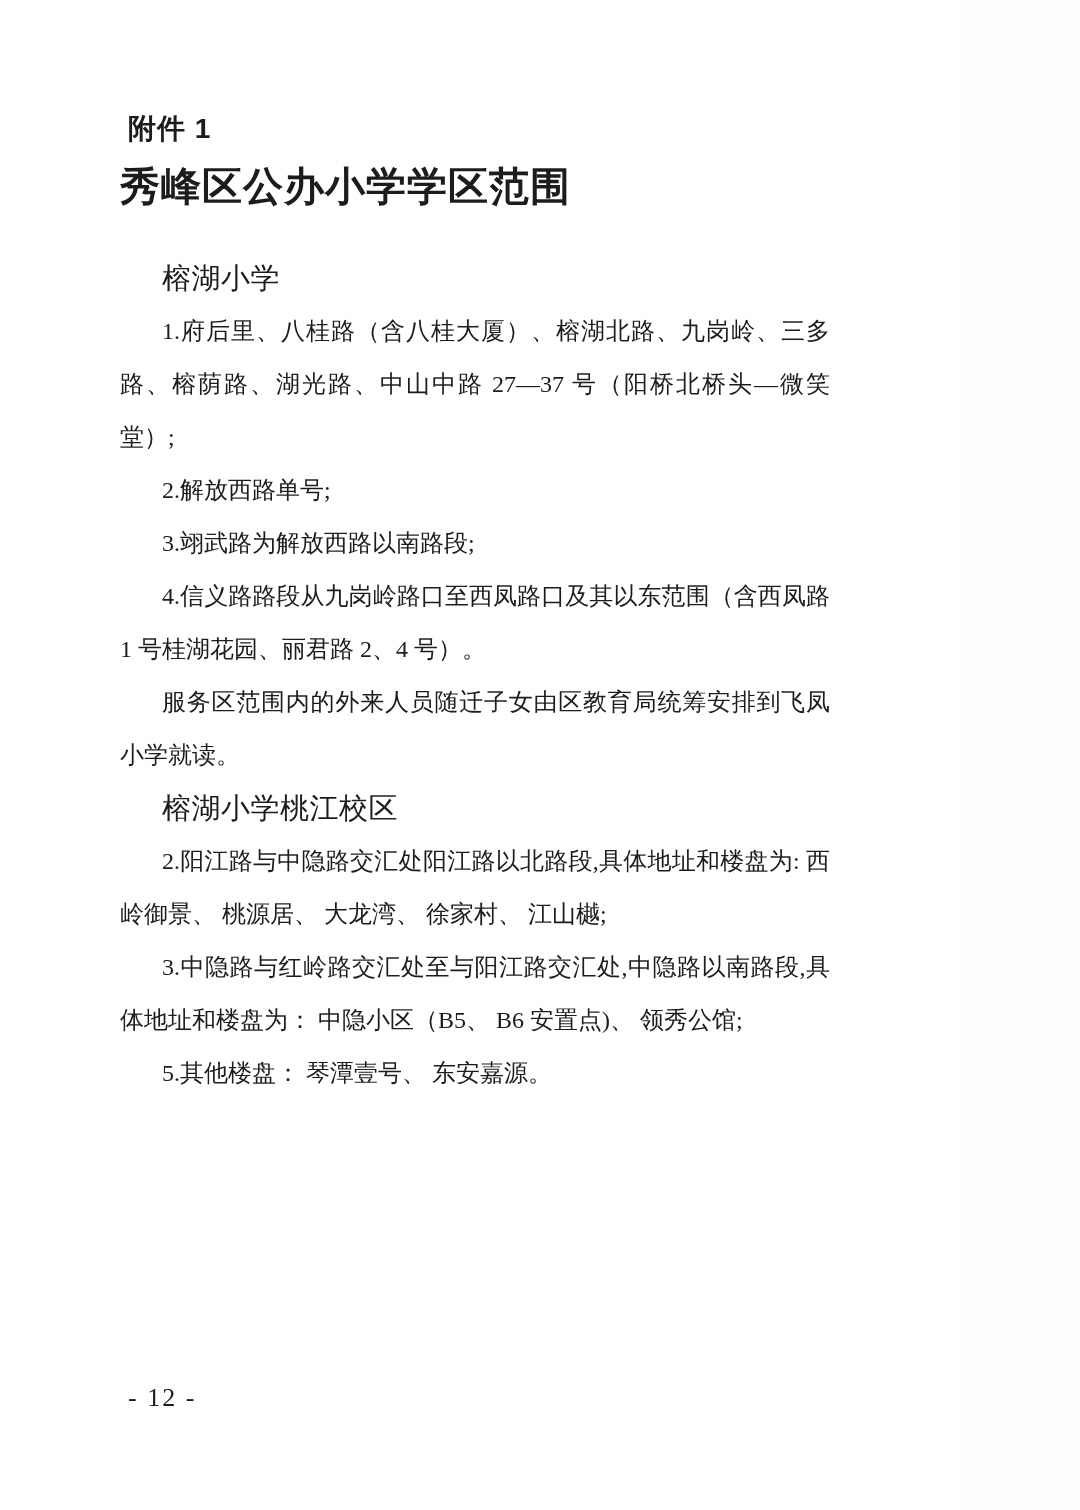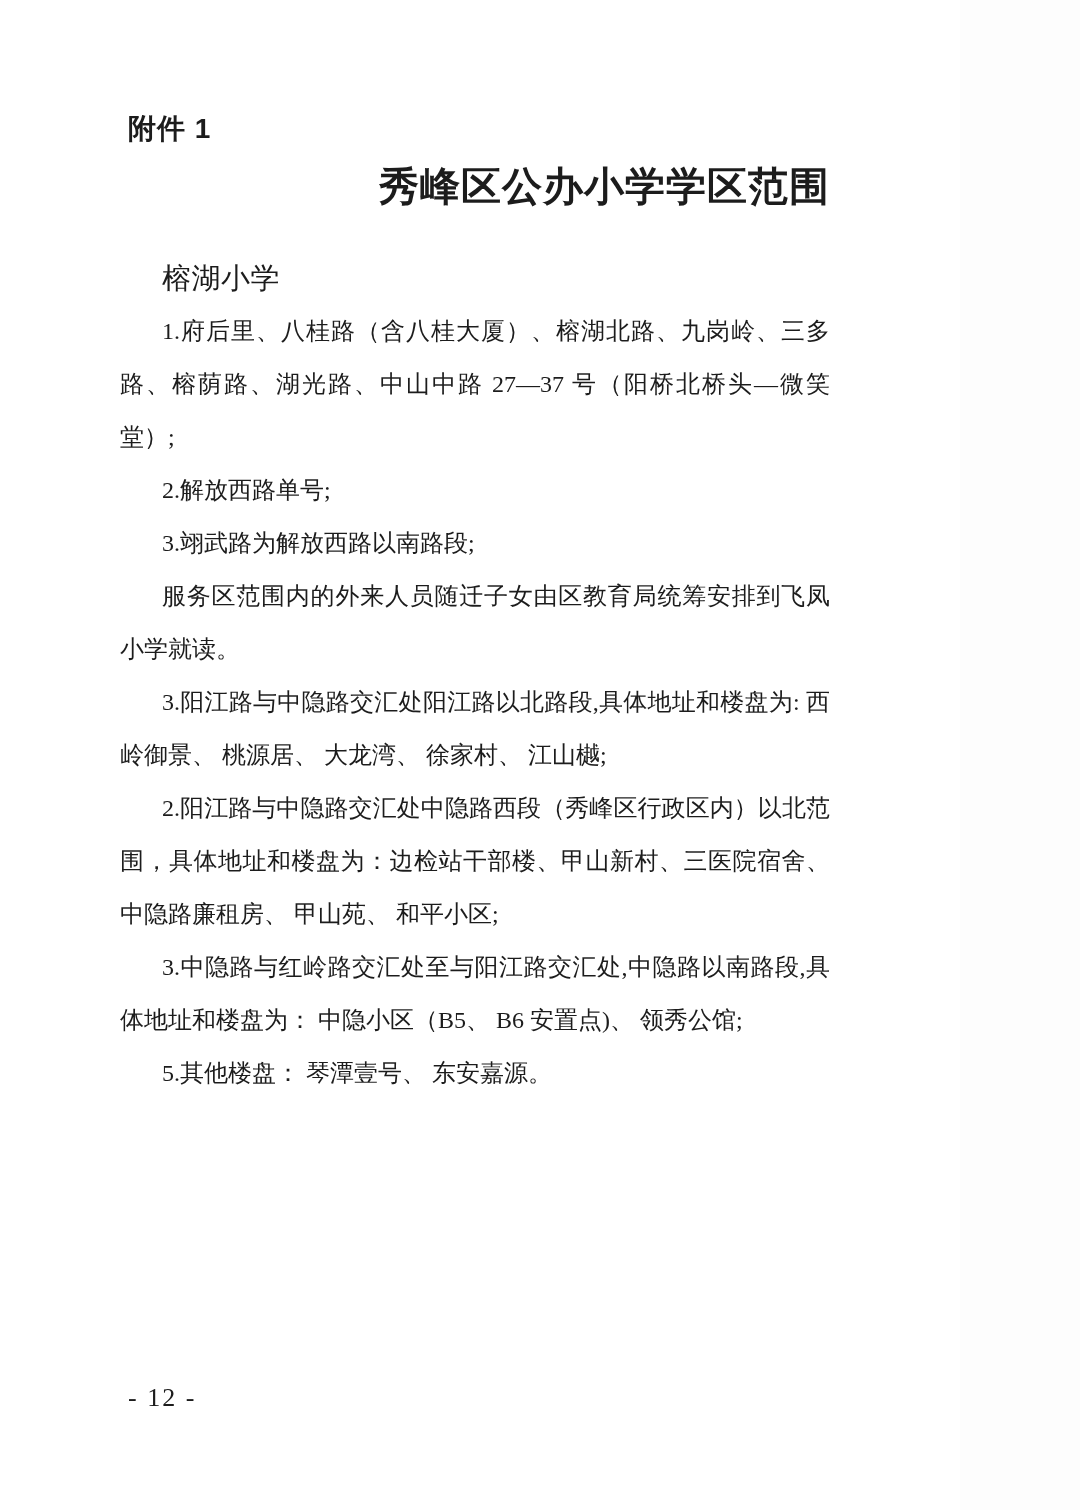--- a/index.html
+++ b/index.html
@@ -30,21 +30,21 @@
     line-height: 34px;
     letter-spacing: 1px;
     padding-left: 8px;
   }
   .doc-title {
     margin: 16px 0 0 0;
     font-family: "Liberation Serif", "DejaVu Serif", serif;
     font-weight: bold;
     font-size: 40px;
     line-height: 50px;
-    text-align: right;
+    text-align: left;
     letter-spacing: 1px;
   }
   .section-heading {
     margin: 0;
     font-family: "Liberation Sans", "DejaVu Sans", sans-serif;
     font-weight: normal;
     font-size: 29px;
     line-height: 53px;
     padding-left: 42px;
     letter-spacing: 0.5px;
@@ -78,25 +78,26 @@
 
   <div class="attachment-label">附件 1</div>
 
   <h1 class="doc-title">秀峰区公办小学学区范围</h1>
 
   <section>
     <h2 class="section-heading first">榕湖小学</h2>
     <p class="clause">1.府后里、八桂路（含八桂大厦）、榕湖北路、九岗岭、三多路、榕荫路、湖光路、中山中路 27—37 号（阳桥北桥头—微笑堂）;</p>
     <p class="clause">2.解放西路单号;</p>
     <p class="clause">3.翊武路为解放西路以南路段;</p>
+    <p class="clause">4.信义路路段从九岗岭路口至西凤路口及其以东范围（含西凤路 1 号桂湖花园、丽君路 2、4 号）。</p>
     <p class="clause">服务区范围内的外来人员随迁子女由区教育局统筹安排到飞凤小学就读。</p>
   </section>
 
   <section>
-    <p class="clause">3.阳江路与中隐路交汇处阳江路以北路段,具体地址和楼盘为: 西岭御景、 桃源居、 大龙湾、 徐家村、 江山樾;</p>
-    <p class="clause">2.阳江路与中隐路交汇处中隐路西段（秀峰区行政区内）以北范围，具体地址和楼盘为：边检站干部楼、甲山新村、三医院宿舍、中隐路廉租房、 甲山苑、 和平小区;</p>
+    <h2 class="section-heading">榕湖小学桃江校区</h2>
+    <p class="clause">2.阳江路与中隐路交汇处阳江路以北路段,具体地址和楼盘为: 西岭御景、 桃源居、 大龙湾、 徐家村、 江山樾;</p>
     <p class="clause">3.中隐路与红岭路交汇处至与阳江路交汇处,中隐路以南路段,具体地址和楼盘为： 中隐小区（B5、 B6 安置点)、 领秀公馆;</p>
     <p class="clause">5.其他楼盘： 琴潭壹号、 东安嘉源。</p>
   </section>
 
   <div class="page-number">- 12 -</div>
 
 </div>
 
 </body></html>

